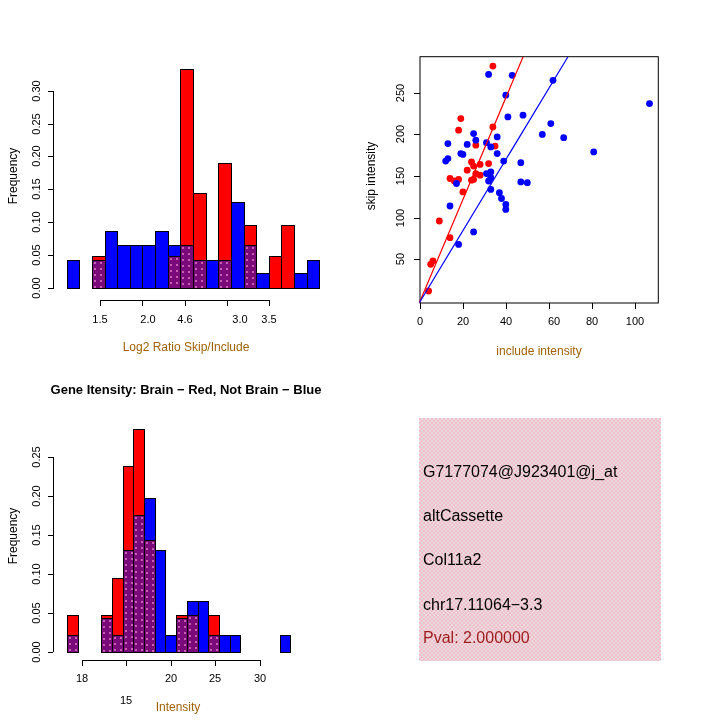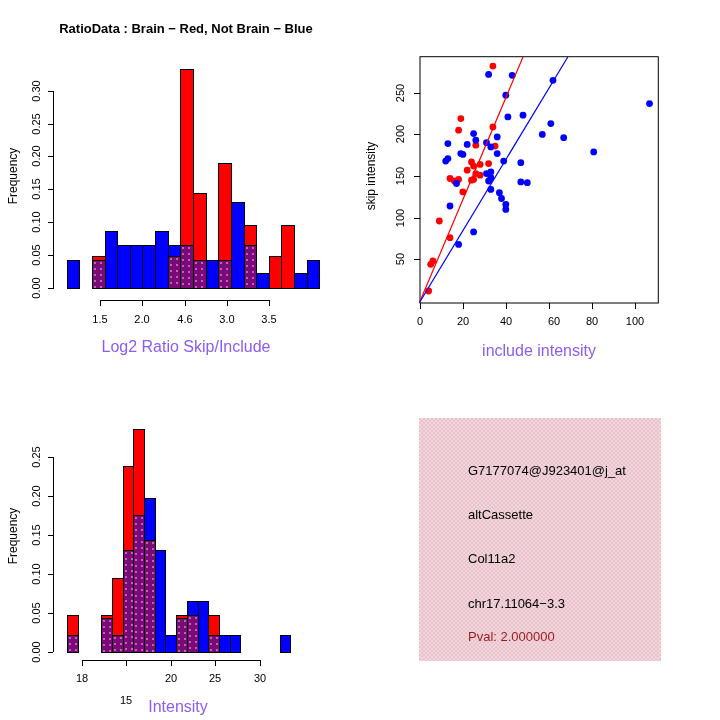--- a/index.html
+++ b/index.html
@@ -1,45 +1,44 @@
 <!DOCTYPE html>
 <html><head>
 <meta charset="utf-8">
 <style>
   html,body{margin:0;padding:0;background:#fff;}
   #page{position:relative;width:720px;height:720px;background:#fff;overflow:hidden;
         font-family:"Liberation Sans","DejaVu Sans",sans-serif;}
   .title{position:absolute;font-weight:bold;font-size:13px;color:#000;white-space:nowrap;
          transform:translate(-50%,-50%);}
-  .hlab{position:absolute;font-size:16px;color:#8b5cf6;white-space:nowrap;transform:translate(-50%,-50%);}
+  .hlab{position:absolute;font-size:12px;color:#a16207;white-space:nowrap;transform:translate(-50%,-50%);}
   .tick-label{position:absolute;font-size:11px;color:#000;white-space:nowrap;transform:translate(-50%,-50%);}
   .vlab{position:absolute;font-size:12px;color:#000;white-space:nowrap;
         transform:translate(-50%,-50%) rotate(-90deg);}
   .vtick{position:absolute;font-size:11px;color:#000;white-space:nowrap;
         transform:translate(-50%,-50%) rotate(-90deg);}
   .axis-line{position:absolute;background:#000;}
   .seg{position:absolute;border:1px solid #000;box-sizing:border-box;}
   .seg.red{background:#ff0000;}
   .seg.blue{background:#0000ff;}
   .seg.purple{background:#7a0a7a;
       background-image:radial-gradient(circle at 2px 2px, #c95fb4 0.8px, transparent 1.1px);
       background-size:6px 6px;}
   .pinkbox{position:absolute;left:419px;top:418px;width:242px;height:243px;
       background-color:#f4bcc8;
       background-image:conic-gradient(#e7dde0 0 90deg,transparent 90deg 180deg,#e7dde0 180deg 270deg,transparent 270deg);
       background-size:4px 4px;}
-  .cardline{position:absolute;left:26px;font-size:13px;color:#000;white-space:nowrap;padding-left:23px;}
+  .cardline{position:absolute;left:4px;font-size:16px;color:#000;white-space:nowrap;}
   svg{position:absolute;left:0;top:0;pointer-events:none;}
 </style>
 </head>
 <body>
 
 <div id="page">
 
-  <div class="title" style="left:186px;top:28px;">RatioData : Brain − Red, Not Brain − Blue</div>
   <div class="vlab" style="left:13px;top:176px;">Frequency</div>
   <div class="hlab" style="left:186px;top:347px;">Log2 Ratio Skip/Include</div>
   <div id="hist-tl">
       <div class="axis-line" style="left: 53px; top: 91px; width: 1px; height: 198px;"></div>
       <div class="axis-line" style="left: 48px; top: 288px; width: 5px; height: 1px;"></div>
       <div class="vtick" style="left: 36px; top: 288px;">0.00</div>
       <div class="axis-line" style="left: 48px; top: 255px; width: 5px; height: 1px;"></div>
       <div class="vtick" style="left: 36px; top: 255px;">0.05</div>
       <div class="axis-line" style="left: 48px; top: 222px; width: 5px; height: 1px;"></div>
       <div class="vtick" style="left: 36px; top: 222px;">0.10</div>
@@ -48,25 +47,25 @@
       <div class="axis-line" style="left: 48px; top: 156px; width: 5px; height: 1px;"></div>
       <div class="vtick" style="left: 36px; top: 156px;">0.20</div>
       <div class="axis-line" style="left: 48px; top: 124px; width: 5px; height: 1px;"></div>
       <div class="vtick" style="left: 36px; top: 124px;">0.25</div>
       <div class="axis-line" style="left: 48px; top: 91px; width: 5px; height: 1px;"></div>
       <div class="vtick" style="left: 36px; top: 91px;">0.30</div>
       <div class="axis-line" style="left: 100px; top: 300px; width: 169px; height: 1px;"></div>
       <div class="axis-line" style="left: 100px; top: 300px; width: 1px; height: 6px;"></div>
       <div class="tick-label" style="left: 100px; top: 319px;">1.5</div>
       <div class="axis-line" style="left: 142px; top: 300px; width: 1px; height: 6px;"></div>
-      <div class="tick-label" style="left: 142px; top: 319px;">2.0</div>
+      <div class="tick-label" style="left: 148px; top: 319px;">2.0</div>
       <div class="axis-line" style="left: 185px; top: 300px; width: 1px; height: 6px;"></div>
       <div class="tick-label" style="left: 185px; top: 319px;">4.6</div>
       <div class="axis-line" style="left: 227px; top: 300px; width: 1px; height: 6px;"></div>
-      <div class="tick-label" style="left: 227px; top: 319px; text-align: center;">3.0</div>
+      <div class="tick-label" style="left: 240px; top: 319px; text-align: center;">3.0</div>
       <div class="axis-line" style="left: 269px; top: 300px; width: 1px; height: 6px;"></div>
       <div class="tick-label" style="left: 269px; top: 319px;">3.5</div>
       <div class="seg blue" style="left: 67px; top: 260px; width: 13px; height: 29px;"></div>
       <div class="seg red" style="left: 92px; top: 256px; width: 14px; height: 33px;"></div>
       <div class="seg purple" style="left: 92px; top: 260px; width: 14px; height: 29px;"></div>
       <div class="seg blue" style="left: 105px; top: 231px; width: 13px; height: 58px;"></div>
       <div class="seg blue" style="left: 117px; top: 245px; width: 14px; height: 44px;"></div>
       <div class="seg blue" style="left: 130px; top: 245px; width: 13px; height: 44px;"></div>
       <div class="seg blue" style="left: 142px; top: 245px; width: 14px; height: 44px;"></div>
       <div class="seg blue" style="left: 155px; top: 231px; width: 14px; height: 58px;"></div>
@@ -178,20 +177,21 @@
       <circle cx="542.3" cy="134.4" r="3.4" fill="#0000ff"></circle>
       <circle cx="550.8" cy="123.6" r="3.4" fill="#0000ff"></circle>
       <circle cx="553.0" cy="80.3" r="3.4" fill="#0000ff"></circle>
       <circle cx="563.7" cy="137.7" r="3.4" fill="#0000ff"></circle>
       <circle cx="593.7" cy="151.9" r="3.4" fill="#0000ff"></circle>
       <circle cx="649.5" cy="103.6" r="3.4" fill="#0000ff"></circle>
       <line x1="419.5" y1="302.5" x2="523.0" y2="57" stroke="#ff0000" stroke-width="1.2"></line>
       <line x1="419.5" y1="302.5" x2="567.8" y2="57" stroke="#0000ff" stroke-width="1.2"></line>
     </svg>
 
+  <div class="title" style="left:186px;top:389px;">Gene Itensity: Brain − Red, Not Brain − Blue</div>
   <div class="vlab" style="left:13px;top:536px;">Frequency</div>
   <div class="hlab" style="left:178px;top:707px;">Intensity</div>
   <div id="hist-bl">
       <div class="axis-line" style="left: 53px; top: 457px; width: 1px; height: 195px;"></div>
       <div class="axis-line" style="left: 48px; top: 652px; width: 5px; height: 1px;"></div>
       <div class="vtick" style="left: 36px; top: 652px;">0.00</div>
       <div class="axis-line" style="left: 48px; top: 613px; width: 5px; height: 1px;"></div>
       <div class="vtick" style="left: 36px; top: 613px;">0.05</div>
       <div class="axis-line" style="left: 48px; top: 574px; width: 5px; height: 1px;"></div>
       <div class="vtick" style="left: 36px; top: 574px;">0.10</div>

